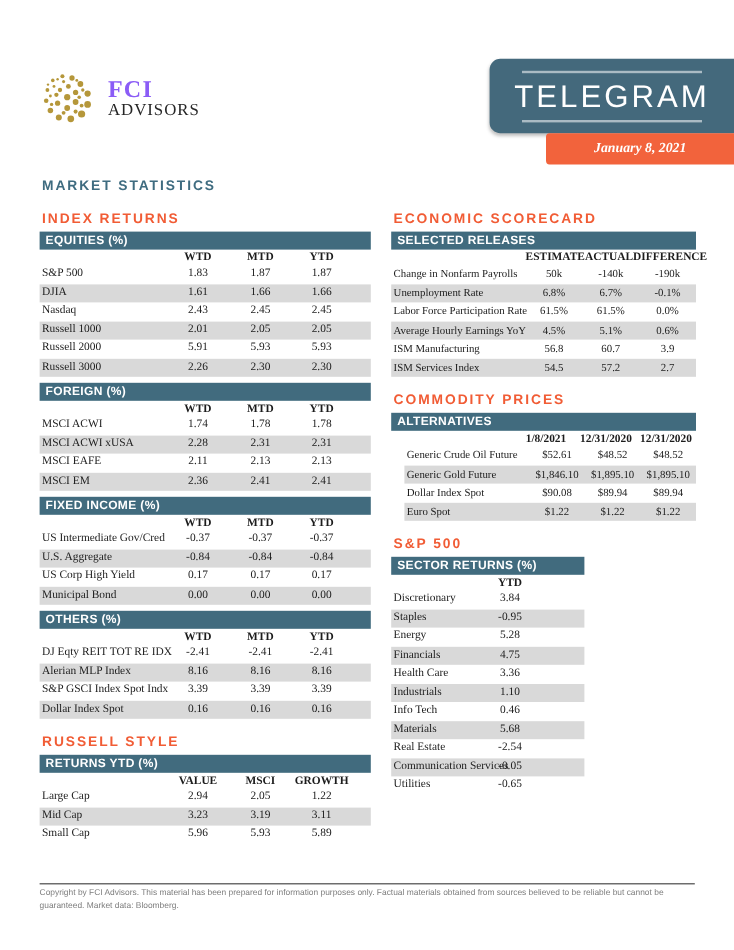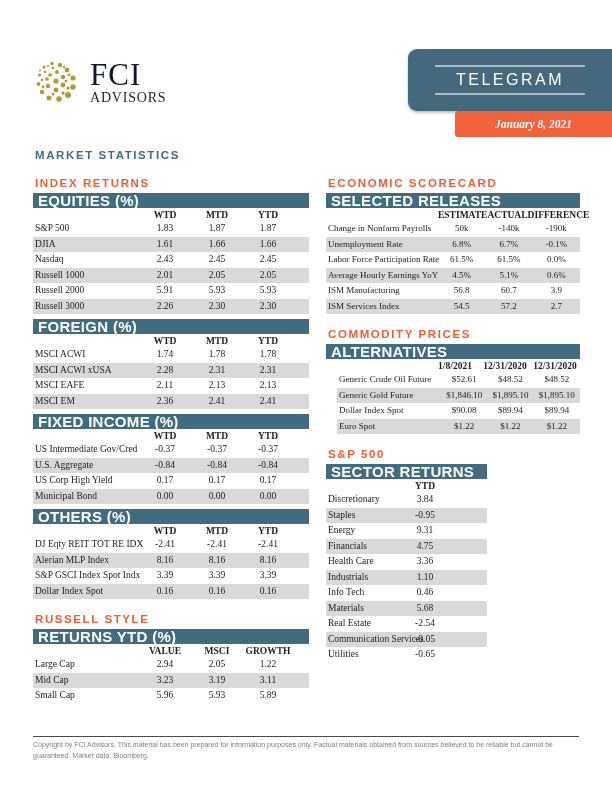--- a/index.html
+++ b/index.html
@@ -5,31 +5,31 @@
   html,body{margin:0;padding:0;background:#e8e8e8;}
   .page{
     position:relative;width:612px;height:792px;background:#ffffff;
     margin:0 auto;overflow:hidden;
     font-family:"Liberation Serif",serif;color:#1c1c1c;
   }
   
   .logo-wrap{position:absolute;left:33px;top:58px;display:flex;align-items:center;}
   .logo-mark{width:48px;height:48px;margin-right:9px;}
   .brand-text{display:flex;flex-direction:column;line-height:1;}
-  .brand-top{font-size:31px;font-weight:normal;letter-spacing:1px;color:#0f172a;}
+  .brand-top{font-size:20px;font-weight:bold;letter-spacing:1px;color:#8b5cf6;}
   .brand-bottom{font-size:14px;letter-spacing:0.8px;color:#262626;margin-top:1px;}
   .banner{
     position:absolute;left:408px;top:49px;width:204px;height:62px;
     background:#44697c;border-radius:9px 0 0 9px;
     box-shadow:0 2px 3px rgba(0,0,0,0.25);
     display:flex;flex-direction:column;justify-content:center;align-items:center;
   }
   .banner-line{width:150px;height:2px;background:rgba(255,255,255,0.55);}
   .banner-title{
-    font-family:"Liberation Sans",sans-serif;font-size:16px;color:#ffffff;
+    font-family:"Liberation Sans",sans-serif;font-size:26px;color:#ffffff;
     letter-spacing:2.5px;margin:4px 0;font-weight:400;
   }
   .ribbon{
     position:absolute;left:455px;top:111px;width:157px;height:26px;
     background:#f2633c;border-radius:3px 0 0 3px;
     display:flex;align-items:center;justify-content:center;
   }
   .ribbon-date{font-size:11.5px;font-style:italic;font-weight:bold;color:#ffffff;}
   
   .heading{
@@ -41,21 +41,21 @@
   .market-stats{position:absolute;left:35px;top:149px;}
   
   .col-left{position:absolute;left:33px;top:177px;width:276px;}
   .col-right{position:absolute;left:326px;top:177px;width:254px;}
   .sec-heading{margin:0 0 4px 2px;}
   .mt{margin-top:14px;}
   
   .stat-table{margin-bottom:5px;}
   .tbl-bar{
     background:#416b7e;color:#ffffff;height:15px;line-height:15px;
-    font-family:"Liberation Sans",sans-serif;font-weight:bold;font-size:15px;
+    font-family:"Liberation Sans",sans-serif;font-weight:bold;font-size:10px;
     letter-spacing:0.3px;padding:0 5px;
   }
   .tbl-row{display:grid;align-items:center;}
   .tbl-head{height:12px;line-height:12px;margin-top:1px;font-weight:bold;font-size:9.5px;}
   .tbl-row.data{height:15.5px;line-height:15.5px;font-size:9.5px;}
   .tbl-row.data.alt{background:#d9d9d9;}
   .cell.label{padding-left:2px;white-space:nowrap;overflow:visible;}
   .cell.val{text-align:center;white-space:nowrap;}
   
   .left-grid .tbl-row{grid-template-columns:105px 54px 50px 52px;padding-right:15px;}
@@ -406,21 +406,21 @@
         <div class="tbl-row data">
           <div class="cell label">Discretionary</div>
           <div class="cell val">3.84</div>
         </div>
         <div class="tbl-row data alt">
           <div class="cell label">Staples</div>
           <div class="cell val">-0.95</div>
         </div>
         <div class="tbl-row data">
           <div class="cell label">Energy</div>
-          <div class="cell val">9.31</div>
+          <div class="cell val">5.28</div>
         </div>
         <div class="tbl-row data alt">
           <div class="cell label">Financials</div>
           <div class="cell val">4.75</div>
         </div>
         <div class="tbl-row data">
           <div class="cell label">Health Care</div>
           <div class="cell val">3.36</div>
         </div>
         <div class="tbl-row data alt">

